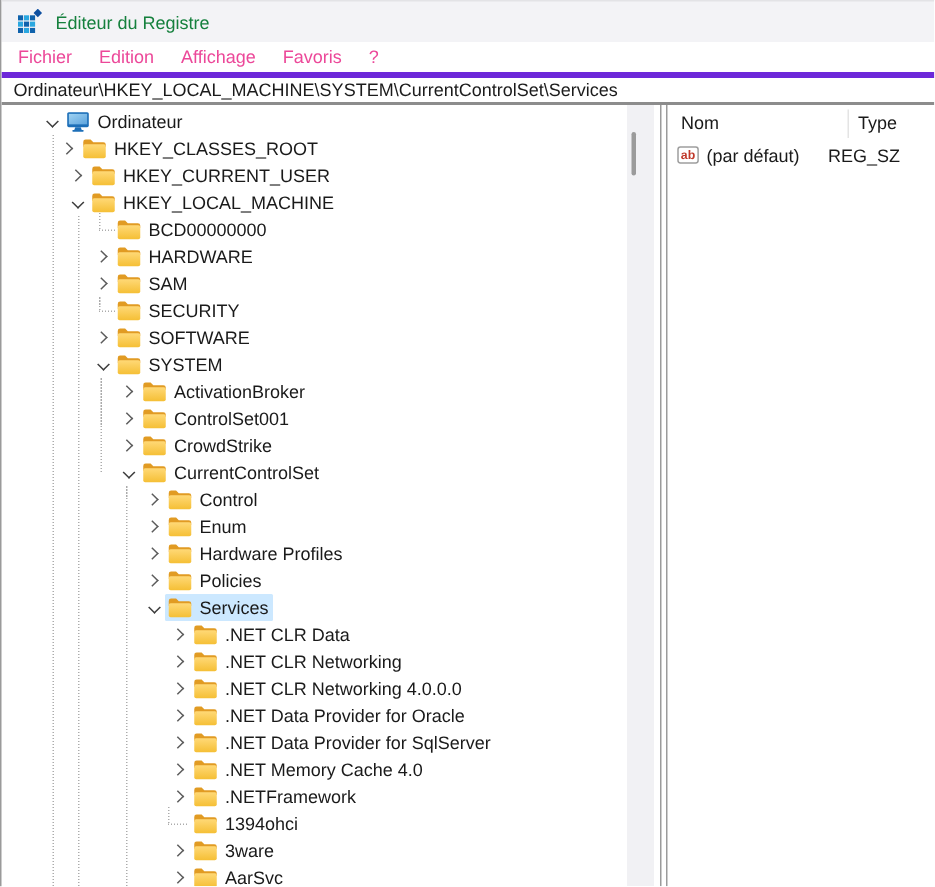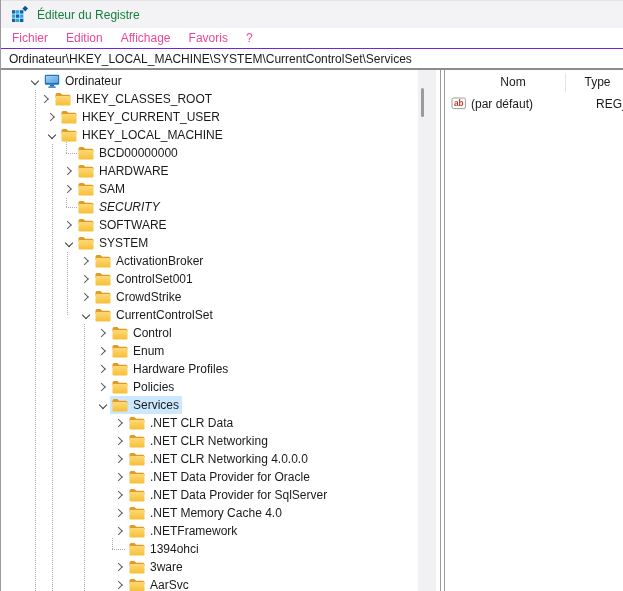--- a/index.html
+++ b/index.html
@@ -14,21 +14,21 @@
     height:28px; background:#f3f3f6; display:flex; align-items:center;
     padding-left:10px; border-top:1px solid #e3e3e6;
   }
   .titlebar .app-icon { width:18px; height:18px; margin-right:8px; display:inline-flex; }
   .title-text { font-size:12px; color:#15803d; }
   
   .menubar { height:20px; background:#fff; display:flex; align-items:center; padding-left:2px; }
   .menu-item { padding:2px 9px; color:#ec4899; cursor:default; }
   
   .addressbar {
-    height:20px; background:#fff; border-top:1px solid #6d28d9;
+    height:20px; background:#fff; border-top:4px solid #6d28d9;
     display:flex; align-items:center; padding-left:8px; color:#1b1b1b; white-space:nowrap; overflow:hidden;
   }
   .toolbar-sep { height:2px; background:#8c8c8c; }
   
   .main { position:absolute; top:70px; left:0; right:0; bottom:0; display:flex; overflow:hidden; background:#fff;margin-left:21px; }
   .tree-pane { position:relative; width:396px; overflow:hidden; background:#fff; flex:none; }
   .tree-rows { position:absolute; top:2px; left:0; right:0; }
   .tree-row { height:18px; display:flex; align-items:center; white-space:nowrap; }
   .chev {
     width:14px; height:18px; flex:none; display:inline-flex; align-items:center; justify-content:center;
@@ -48,26 +48,26 @@
   .guide-h { position:absolute; height:1px; background-image:repeating-linear-gradient(to right,#ababab 0 1px,transparent 1px 2px); }
   
   .tree-scrollbar { position:relative; width:18px; flex:none; background:#f1f1f4; }
   .tree-scroll-thumb { position:absolute; left:3px; top:18px; width:3px; height:29px; background:#9b9b9b; border-radius:2px; }
   
   .splitter { position:relative; width:10px; flex:none; background:#fff; }
   .splitter .bar1, .splitter .bar2 { position:absolute; top:0; bottom:0; width:1px; background:#9b9b9b; }
   .splitter .bar1 { left:4px; } .splitter .bar2 { left:8px; }
   
   .values-pane { flex:1; background:#fff; overflow:hidden; }
-  .values-header { position:relative; height:24px; display:flex; align-items:center;text-align:center; }
+  .values-header { position:relative; height:24px; display:flex; align-items:center; }
   .col-name { width:126px; padding-left:8px; flex:none; }
   .col-type { padding-left:0; flex:1; }
   .col-sep { position:absolute; left:119px; top:3px; height:19px; width:1px; background:#e4e4e4; }
   .value-row { height:19px; display:flex; align-items:center; }
-  .value-name { width:150px; padding-left:5px; flex:none; display:inline-flex; align-items:center; overflow:hidden; }
+  .value-name { width:106px; padding-left:5px; flex:none; display:inline-flex; align-items:center; overflow:hidden; }
   .value-type { flex:1; }
   .ab-icon { display:inline-flex; margin-right:4px; flex:none; }
 </style>
 </head>
 <body>
 
 <svg width="0" height="0" style="position:absolute">
   <defs>
     <linearGradient id="fgrad" x1="0" y1="0" x2="0" y2="1">
       <stop offset="0" stop-color="#ffd977"></stop>
@@ -226,21 +226,21 @@
           <span class="node-icon icon-folder">
             <svg viewBox="0 0 16 14" width="16" height="14">
               <path d="M0.5 2.6 a1.6 1.6 0 0 1 1.6 -1.6 h3.3 l1.8 1.8 h6.7 a1.6 1.6 0 0 1 1.6 1.6 v1.4 h-15 z" fill="#e19b23"></path>
               <rect x="0.5" y="4.1" width="15" height="9.4" rx="1.3" fill="url(#fgrad)"></rect>
             </svg>
           </span>
           <span class="tree-label">SAM</span>
         </span>
       </div>
 
-      <div class="tree-row" style="padding-left: 40px; font-style: italic;">
+      <div class="tree-row" style="padding-left: 40px;">
         <span class="chev" style="visibility: hidden;"></span>
         <span class="row-content">
 
           <span class="node-icon icon-folder">
             <svg viewBox="0 0 16 14" width="16" height="14">
               <path d="M0.5 2.6 a1.6 1.6 0 0 1 1.6 -1.6 h3.3 l1.8 1.8 h6.7 a1.6 1.6 0 0 1 1.6 1.6 v1.4 h-15 z" fill="#e19b23"></path>
               <rect x="0.5" y="4.1" width="15" height="9.4" rx="1.3" fill="url(#fgrad)"></rect>
             </svg>
           </span>
           <span class="tree-label">SECURITY</span>

